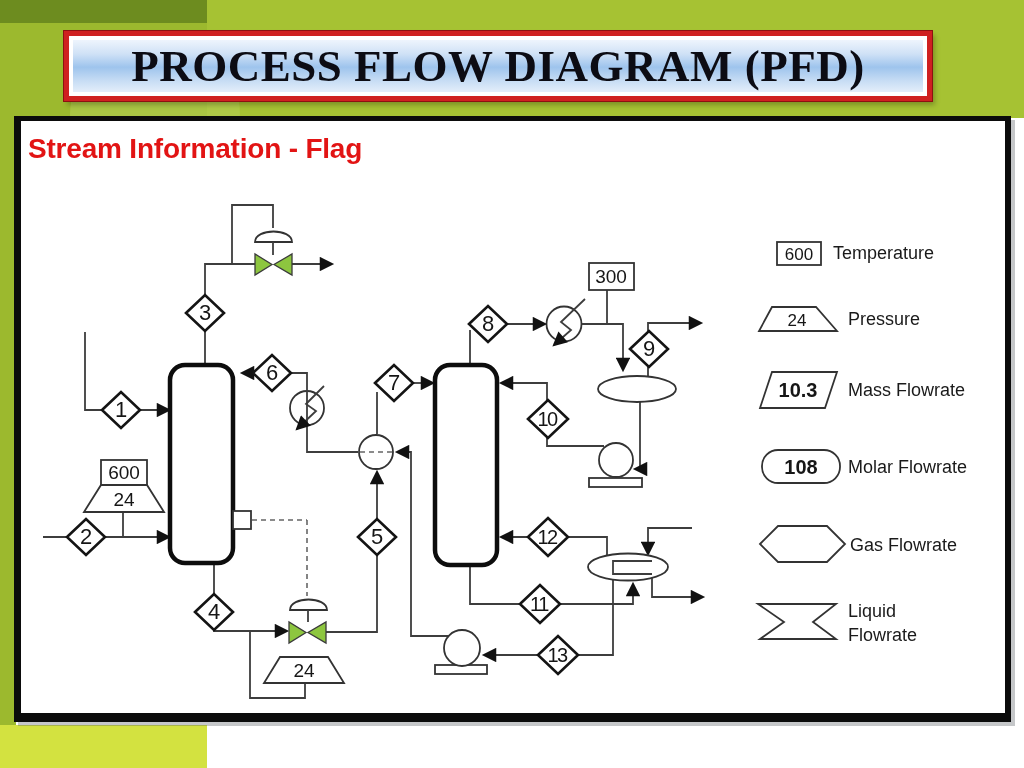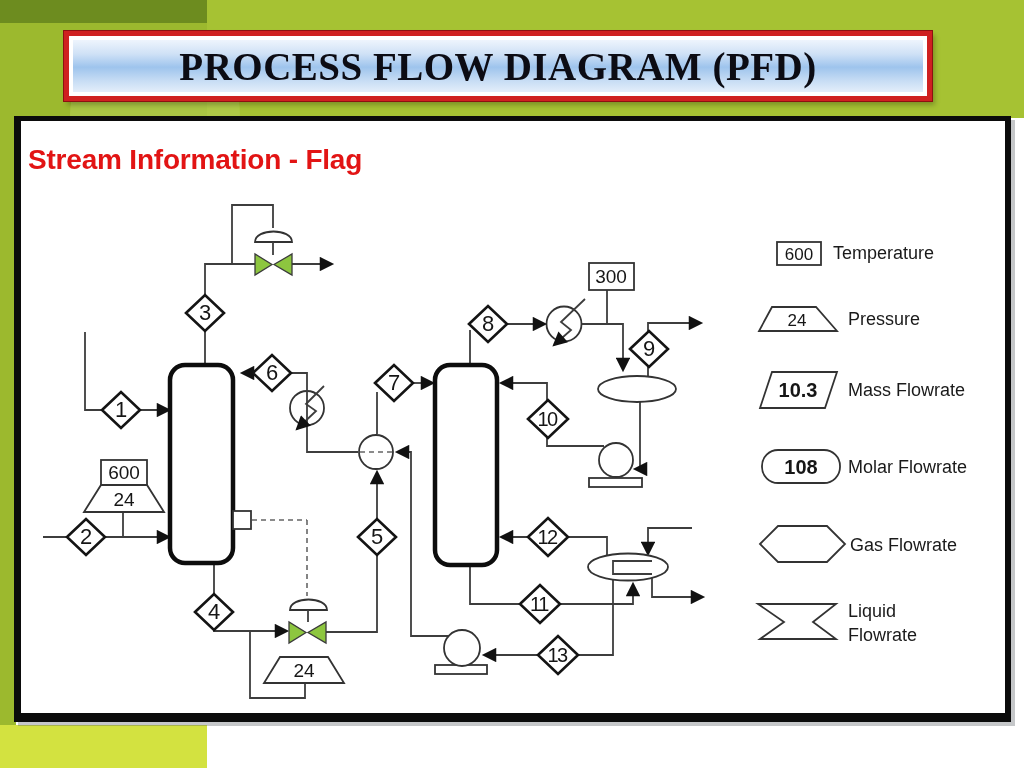--- a/index.html
+++ b/index.html
@@ -13,27 +13,27 @@
   #bg-circle{left:70px;top:30px;width:170px;height:170px;border-radius:50%;
              background:#b7cf58;opacity:.55;}
   #bg-bottom-block{left:0;top:725px;width:207px;height:43px;background:#d3e240;}
 
   #title-banner{position:absolute;left:64px;top:31px;width:858px;height:60px;
     border:5px solid #cf2020;
     background:linear-gradient(180deg,#f7faff 0%,#cfe1f6 30%,#9ec4ed 52%,#c6dcf4 74%,#eef4fc 100%);
     box-shadow:inset 0 0 0 4px #ffffff,0 0 0 1px #8c1111,3px 4px 5px rgba(0,0,0,.25);
     display:flex;align-items:center;justify-content:center;}
   #title-banner .t{font-family:"Liberation Serif","DejaVu Serif",serif;font-weight:700;
-    font-size:39px;color:#0c0c14;letter-spacing:.5px;white-space:nowrap;}
+    font-size:45px;color:#0c0c14;letter-spacing:.5px;white-space:nowrap;}
 
   #content-panel{position:absolute;left:14px;top:116px;width:984px;height:592px;
     background:#ffffff;border-style:solid;border-color:#0b0b0b;
     border-width:5px 6px 9px 7px;box-shadow:4px 4px 0 rgba(90,95,100,.35);}
   #subtitle{position:absolute;left:28px;top:133px;font-size:28px;font-weight:700;
-    color:#e21414;letter-spacing:-.2px;margin-top:11px;}
+    color:#e21414;letter-spacing:-.2px;}
 
   #diagram-svg{position:absolute;left:0;top:0;}
   .ln{fill:none;stroke:#3d3d3d;stroke-width:1.8;}
   .dash{fill:none;stroke:#666;stroke-width:1.6;stroke-dasharray:5 4;}
   .col{fill:#fff;stroke:#0d0d0d;stroke-width:4.5;}
   .sym{fill:#fff;stroke:#333;stroke-width:1.8;}
   .dm{fill:#fff;stroke:#141414;stroke-width:2.6;}
   text{font-family:"Liberation Sans",sans-serif;fill:#161616;}
   .dt{font-size:22px;text-anchor:middle;}
   .dt2{font-size:20px;text-anchor:middle;letter-spacing:-1.5px;}

